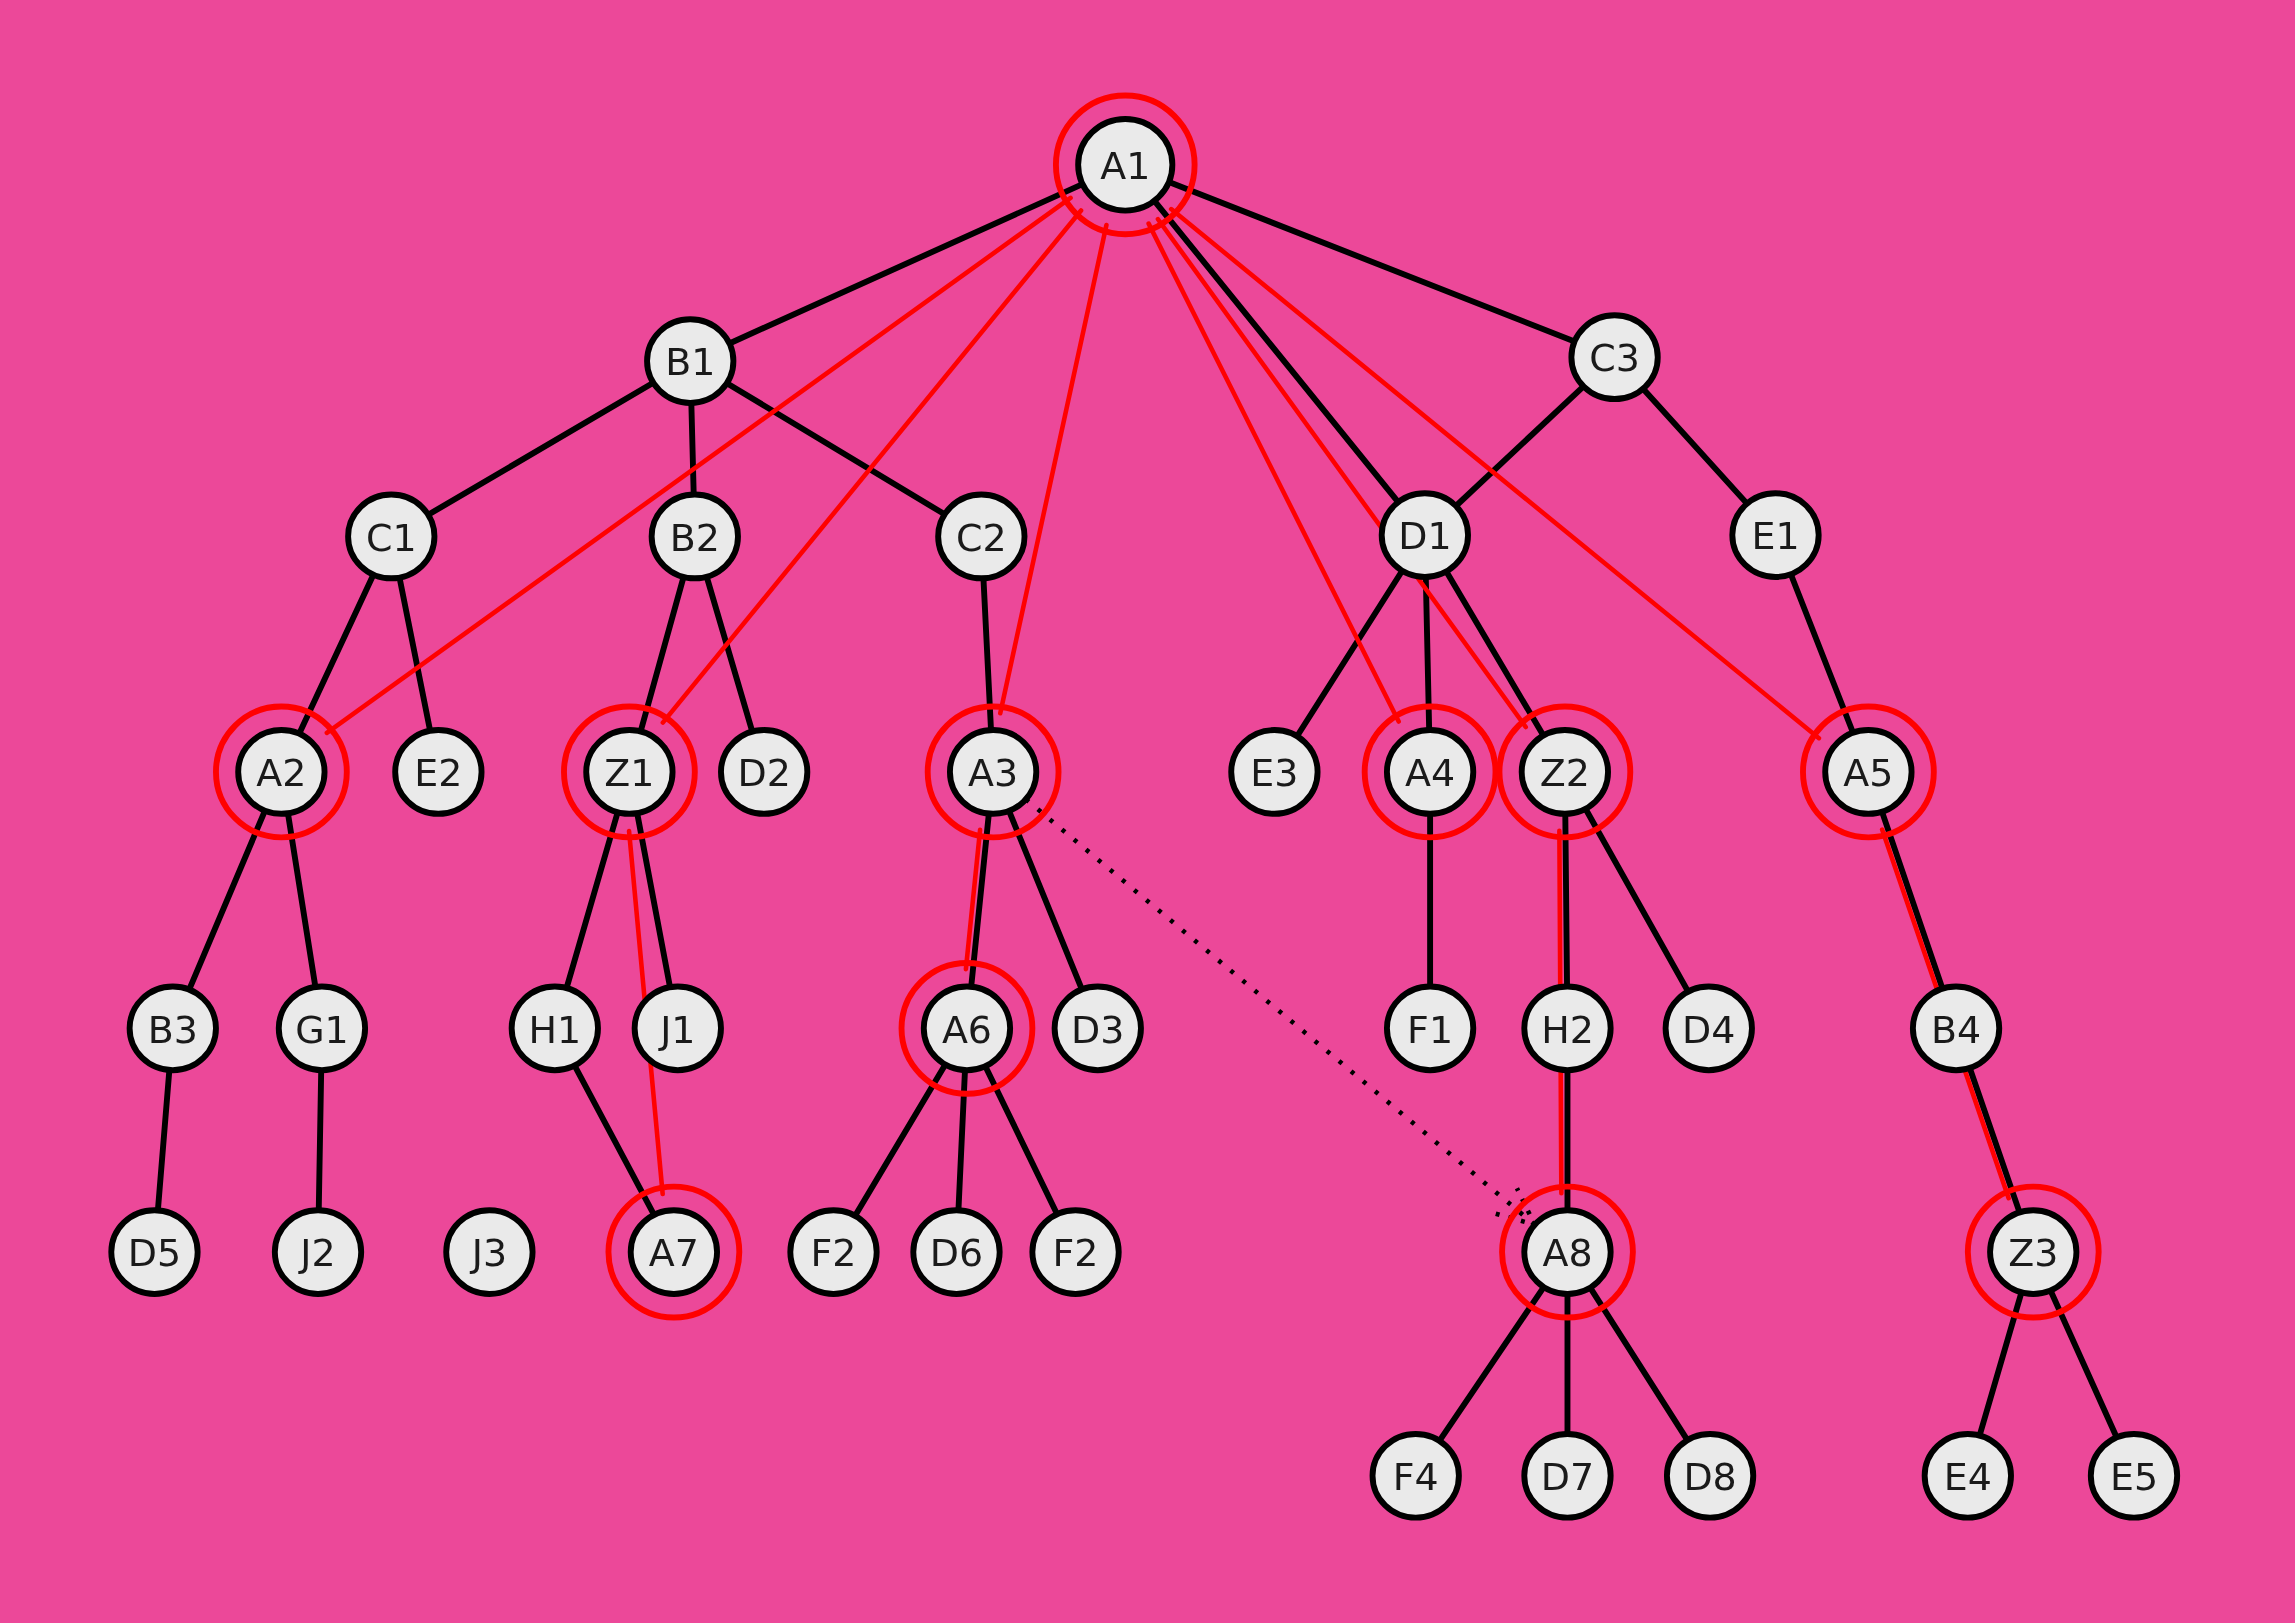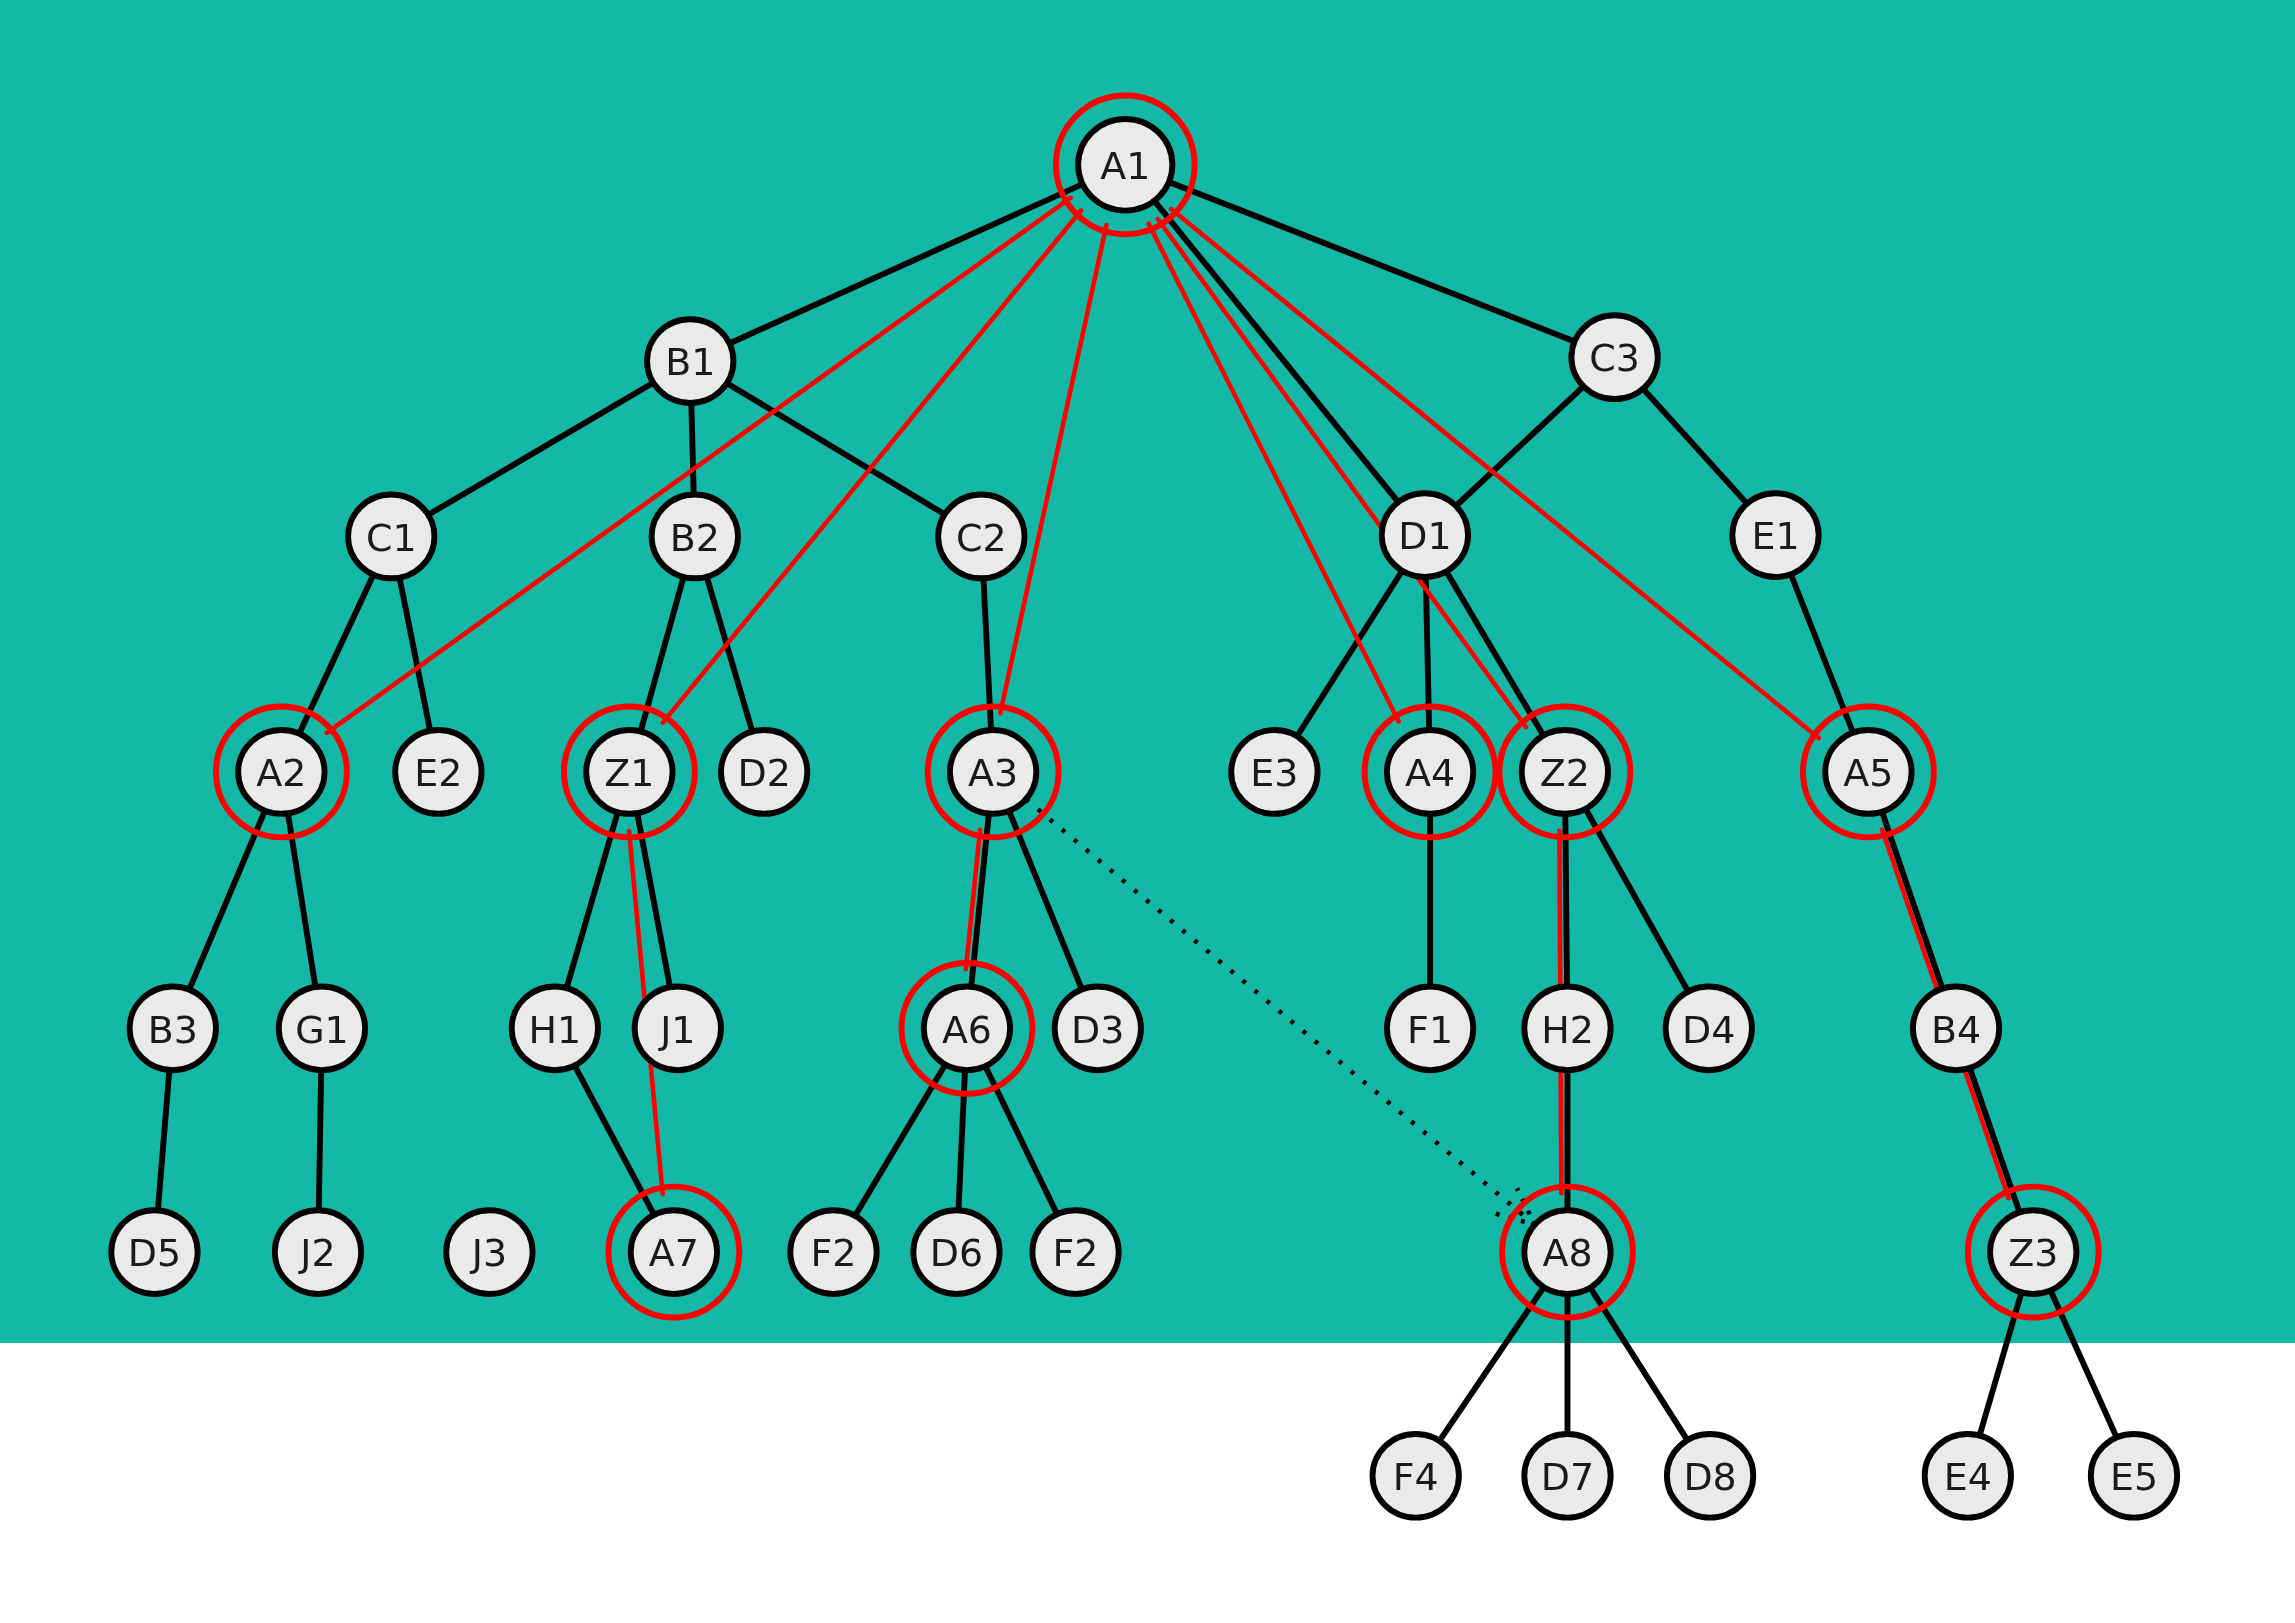--- a/index.html
+++ b/index.html
@@ -9,22 +9,22 @@
   }
   body {
     width: 2295px;
     height: 1623px;
     font-family: "DejaVu Sans", sans-serif;
     overflow: hidden;
   }
   #graph-root {
     position: relative;
     width: 2295px;
-    height: 1343px;
-    background: #14b8a6;
+    height: 1623px;
+    background: #ec4899;
   }
   svg#tree-svg {
     display: block;
     width: 2295px;
     height: 1623px;
   }
   .node-ellipse {
     fill: #eaeaea;
     stroke: #000000;
     stroke-width: 9;

